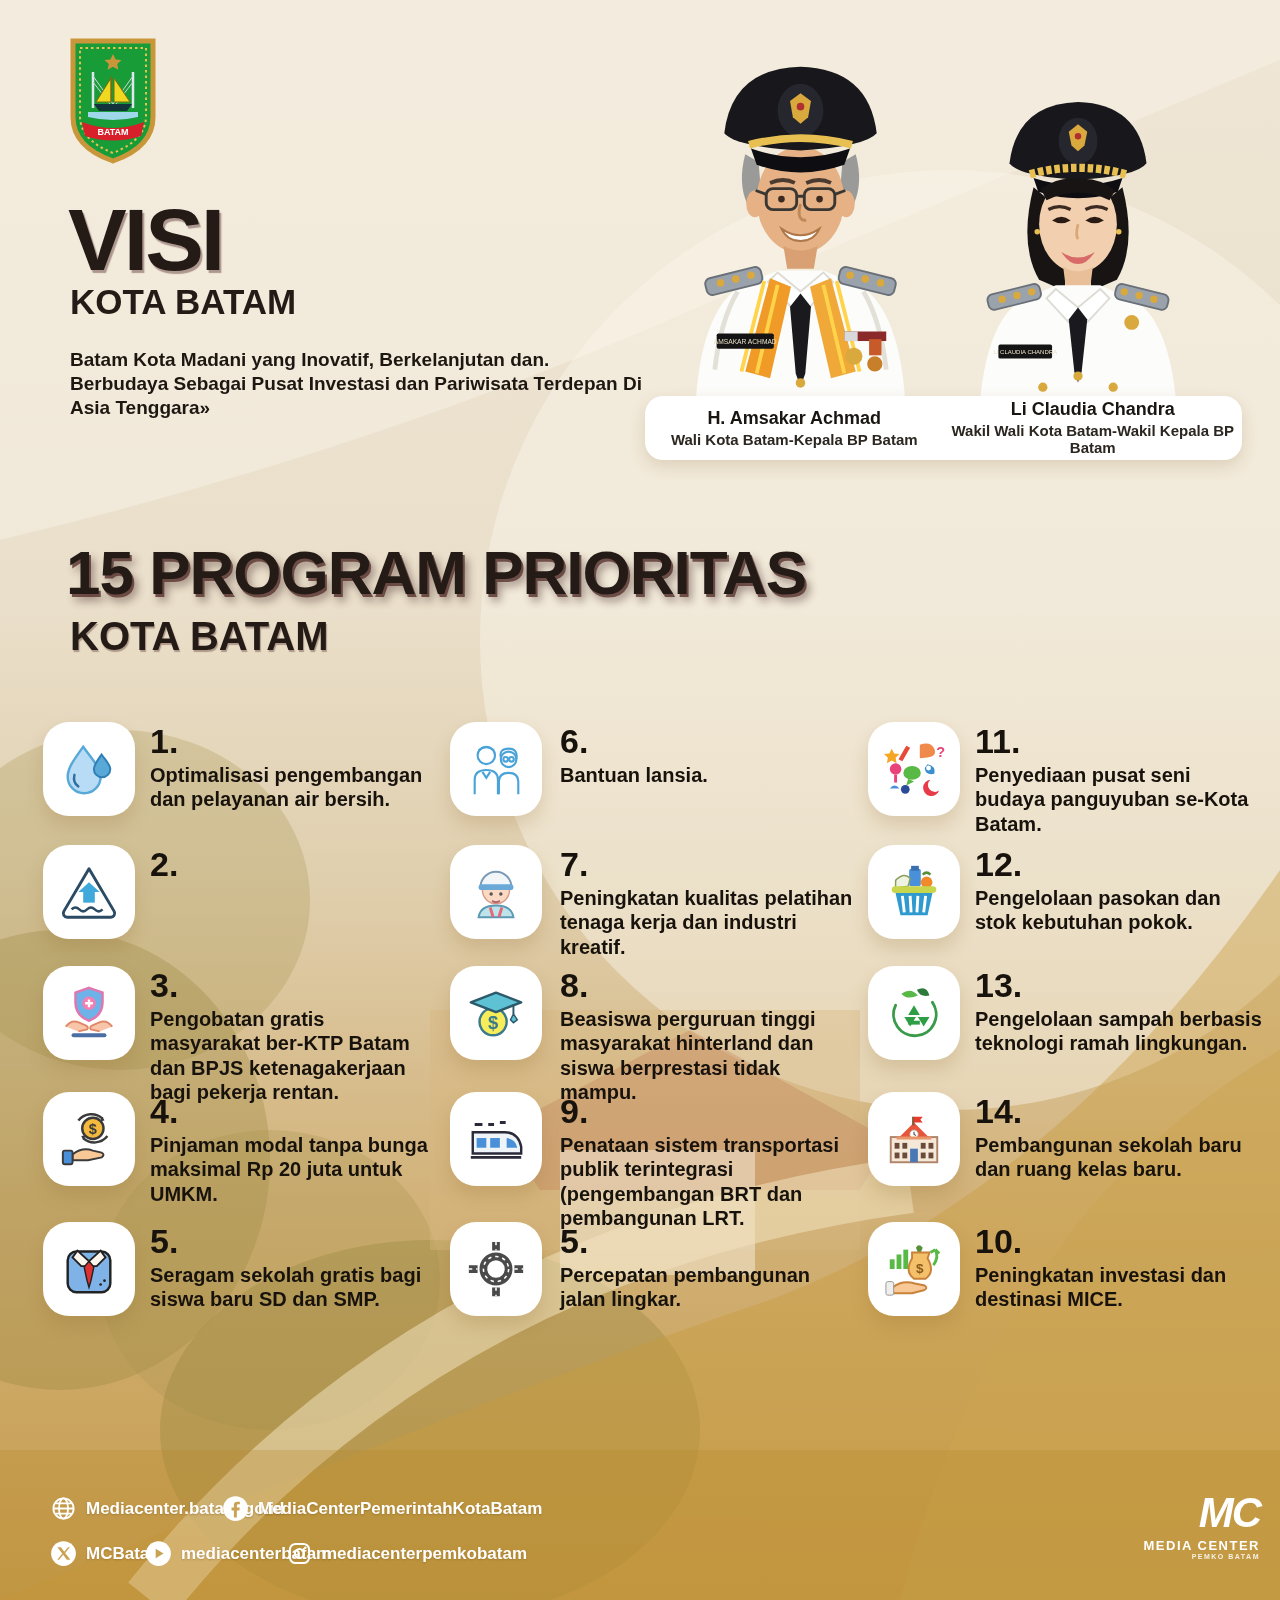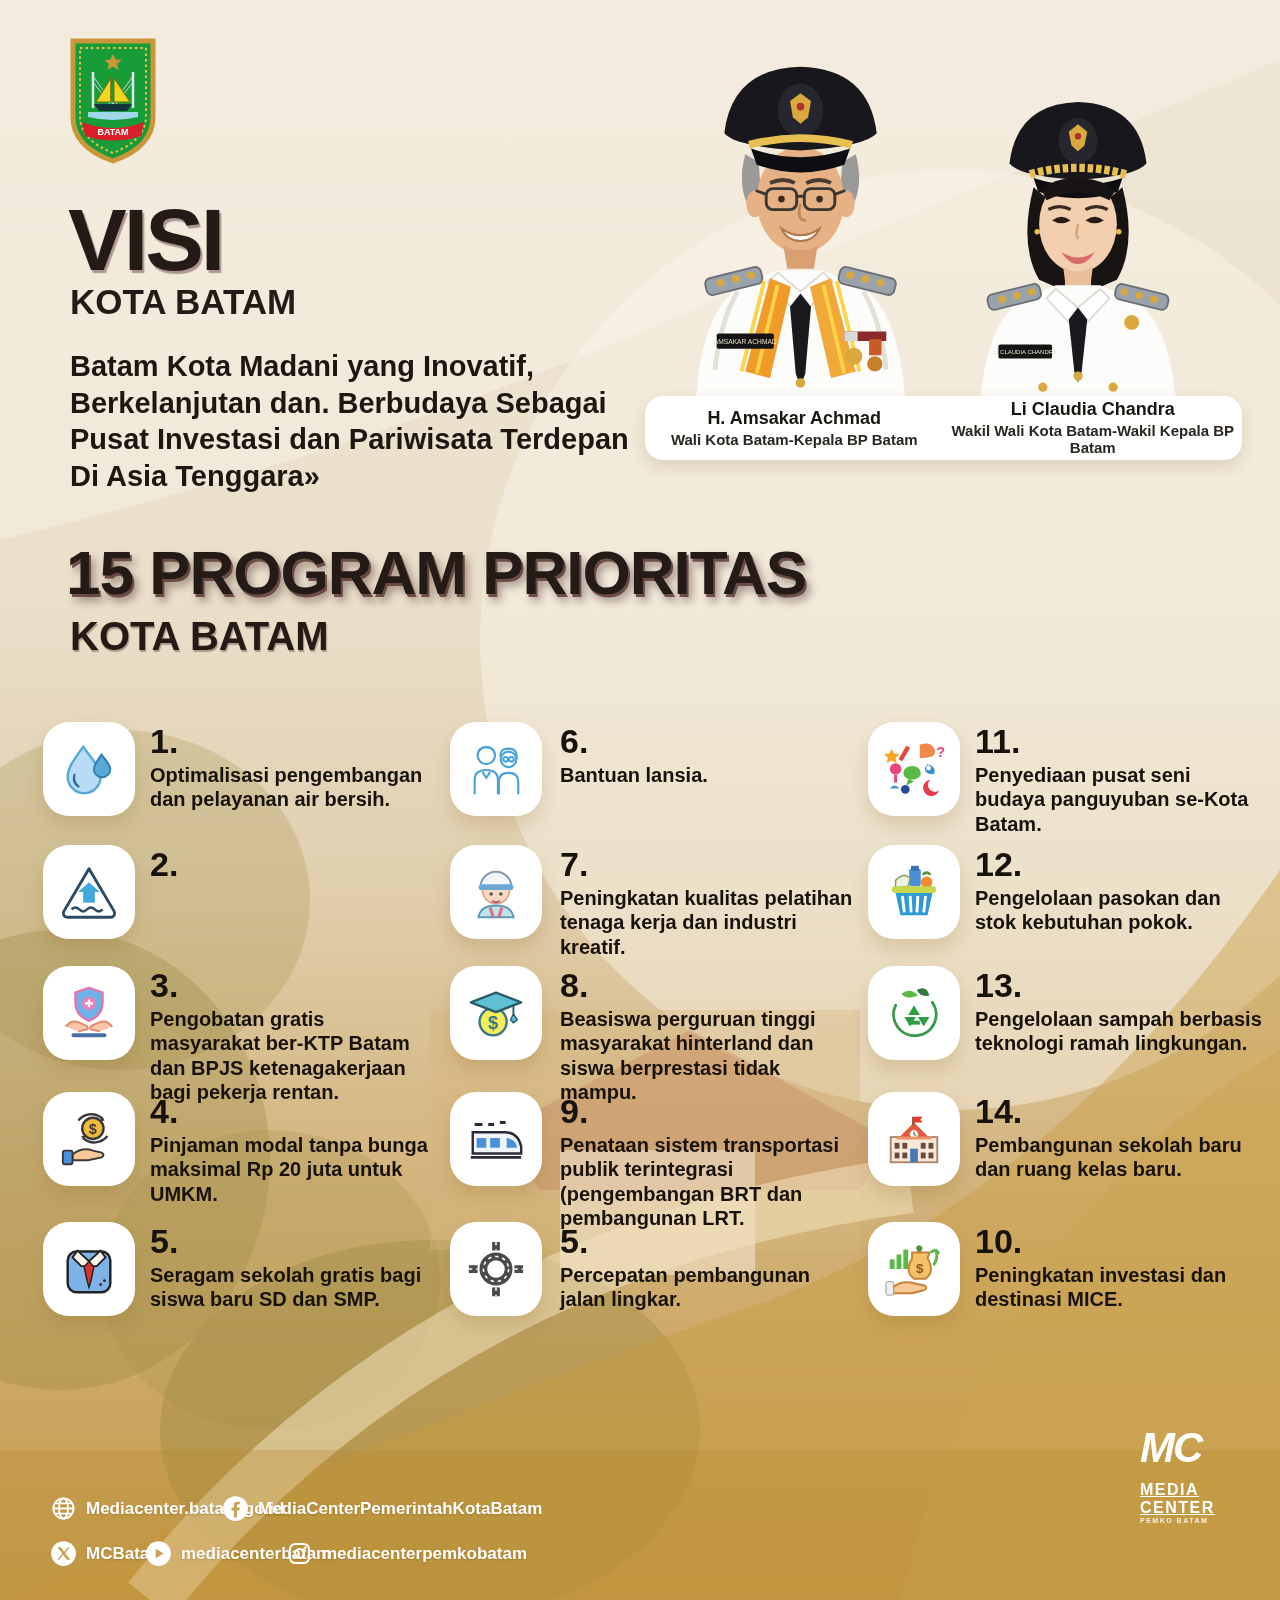--- a/index.html
+++ b/index.html
@@ -16,21 +16,21 @@
     position:absolute;left:68px;top:196px;font-size:88px;font-weight:bold;
     letter-spacing:-3px;color:#241b17;line-height:1;
     text-shadow:2px 3px 1px rgba(88,48,48,.45);
   }
   .visi-sub{
     position:absolute;left:70px;top:284px;font-size:35px;font-weight:bold;
     letter-spacing:0;color:#241b17;line-height:1;
   }
   .visi-statement{
     position:absolute;left:70px;top:348px;width:575px;
-    font-size:29px;font-weight:bold;color:#1d1712;line-height:1.26;
+    font-size:19px;font-weight:bold;color:#1d1712;line-height:1.26;
   }
   .prog-title{
     position:absolute;left:66px;top:542px;font-size:62px;font-weight:bold;
     letter-spacing:-1px;color:#241b17;line-height:1;
     text-shadow:2px 3px 0 rgba(87,51,46,.8),5px 7px 9px rgba(60,30,30,.45);
   }
   .prog-sub{
     position:absolute;left:70px;top:616px;font-size:40px;font-weight:bold;
     color:#241b17;line-height:1;text-shadow:1px 2px 1px rgba(87,51,46,.4);
   }
@@ -55,23 +55,23 @@
   }
   .tile svg{width:62px;height:62px;}
   .itext{position:absolute;}
   .inum{font-size:34px;font-weight:bold;color:#18120d;line-height:1;margin-bottom:5px;}
   .ibody{font-size:20px;font-weight:bold;color:#18120d;line-height:1.22;}
 
   
   .soc{position:absolute;z-index:3;display:flex;align-items:center;gap:9px;}
   .soc .lbl{font-size:17px;font-weight:bold;color:#ffffff;text-shadow:0 1px 2px rgba(120,85,25,.4);}
   .soc svg{width:27px;height:27px;display:block;}
-  .mc-logo{position:absolute;left:1140px;top:1427px;width:120px;text-align:left;z-index:3;color:#fff;}
+  .mc-logo{position:absolute;left:1140px;top:1492px;width:120px;text-align:right;z-index:3;color:#fff;}
   .mc-logo .abbr{font-size:42px;font-weight:bold;font-style:italic;line-height:1;letter-spacing:-2px;}
-  .mc-logo .l1{font-size:16px;font-weight:bold;letter-spacing:1.5px;margin-top:12px;text-decoration:underline;}
+  .mc-logo .l1{font-size:13px;font-weight:bold;letter-spacing:1.5px;margin-top:4px;}
   .mc-logo .l2{font-size:7px;font-weight:bold;letter-spacing:1.5px;opacity:.85;}
 </style>
 </head>
 <body>
 
 <div class="poster">
 
   <svg class="bg" viewBox="0 0 1280 1600" preserveAspectRatio="none">
     <defs>
       <linearGradient id="bgg" x1="0" y1="0" x2="0" y2="1">

